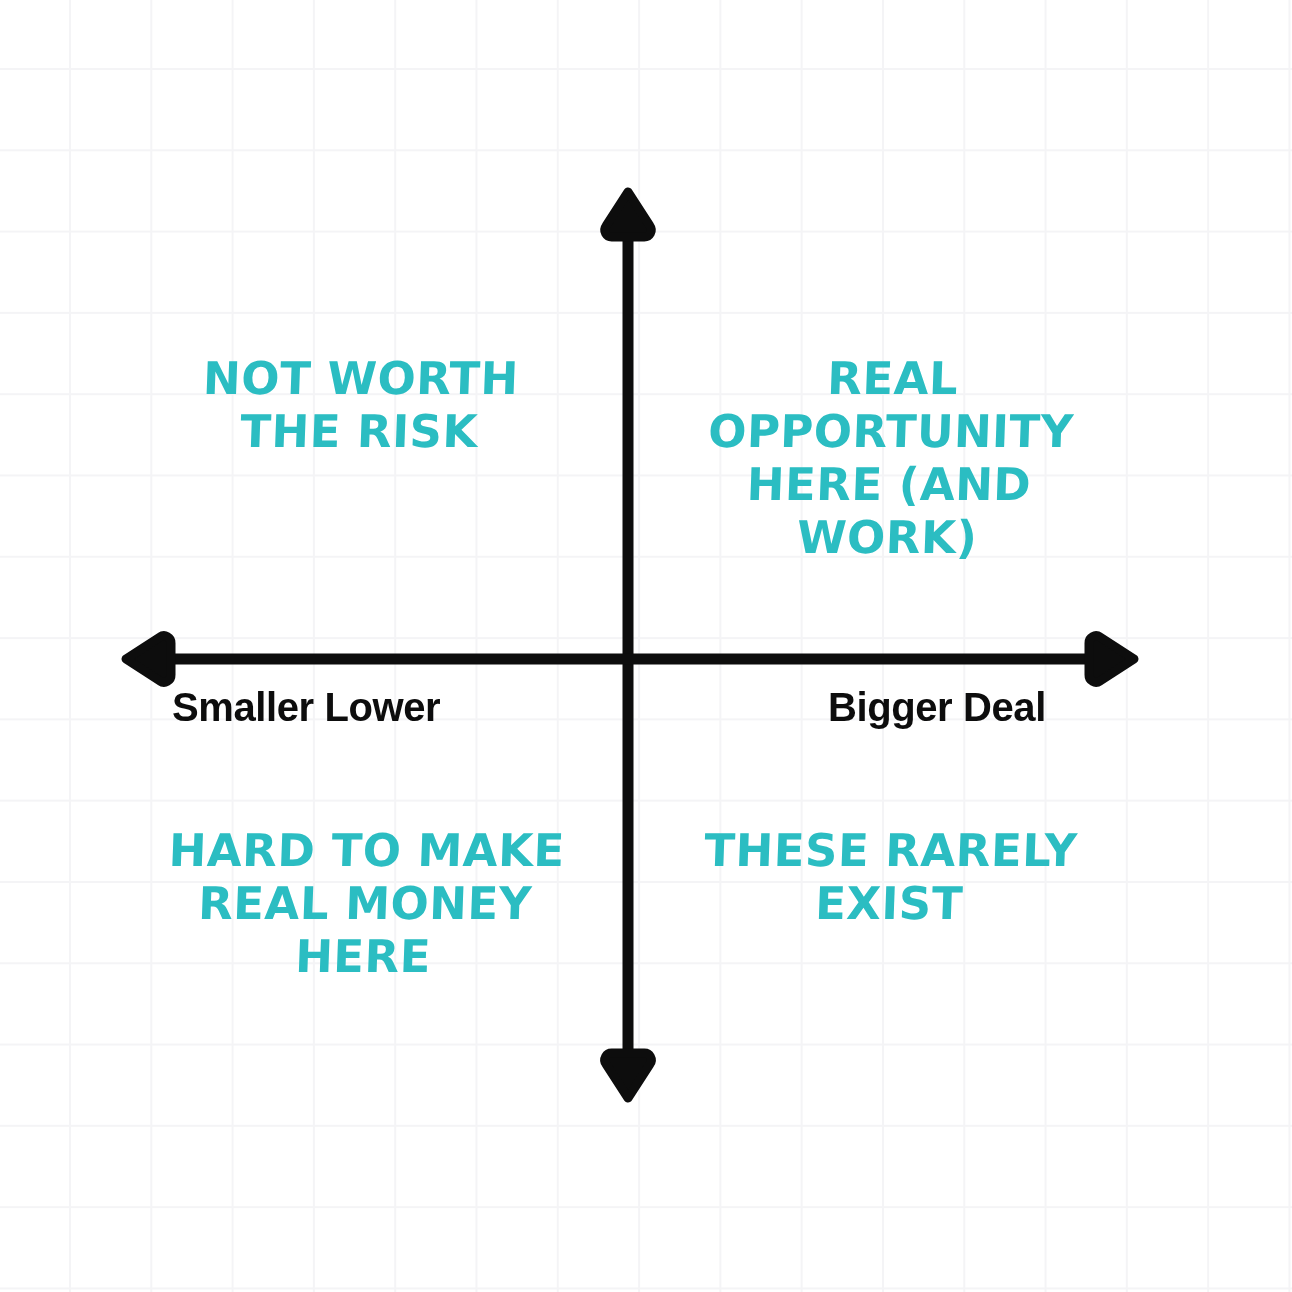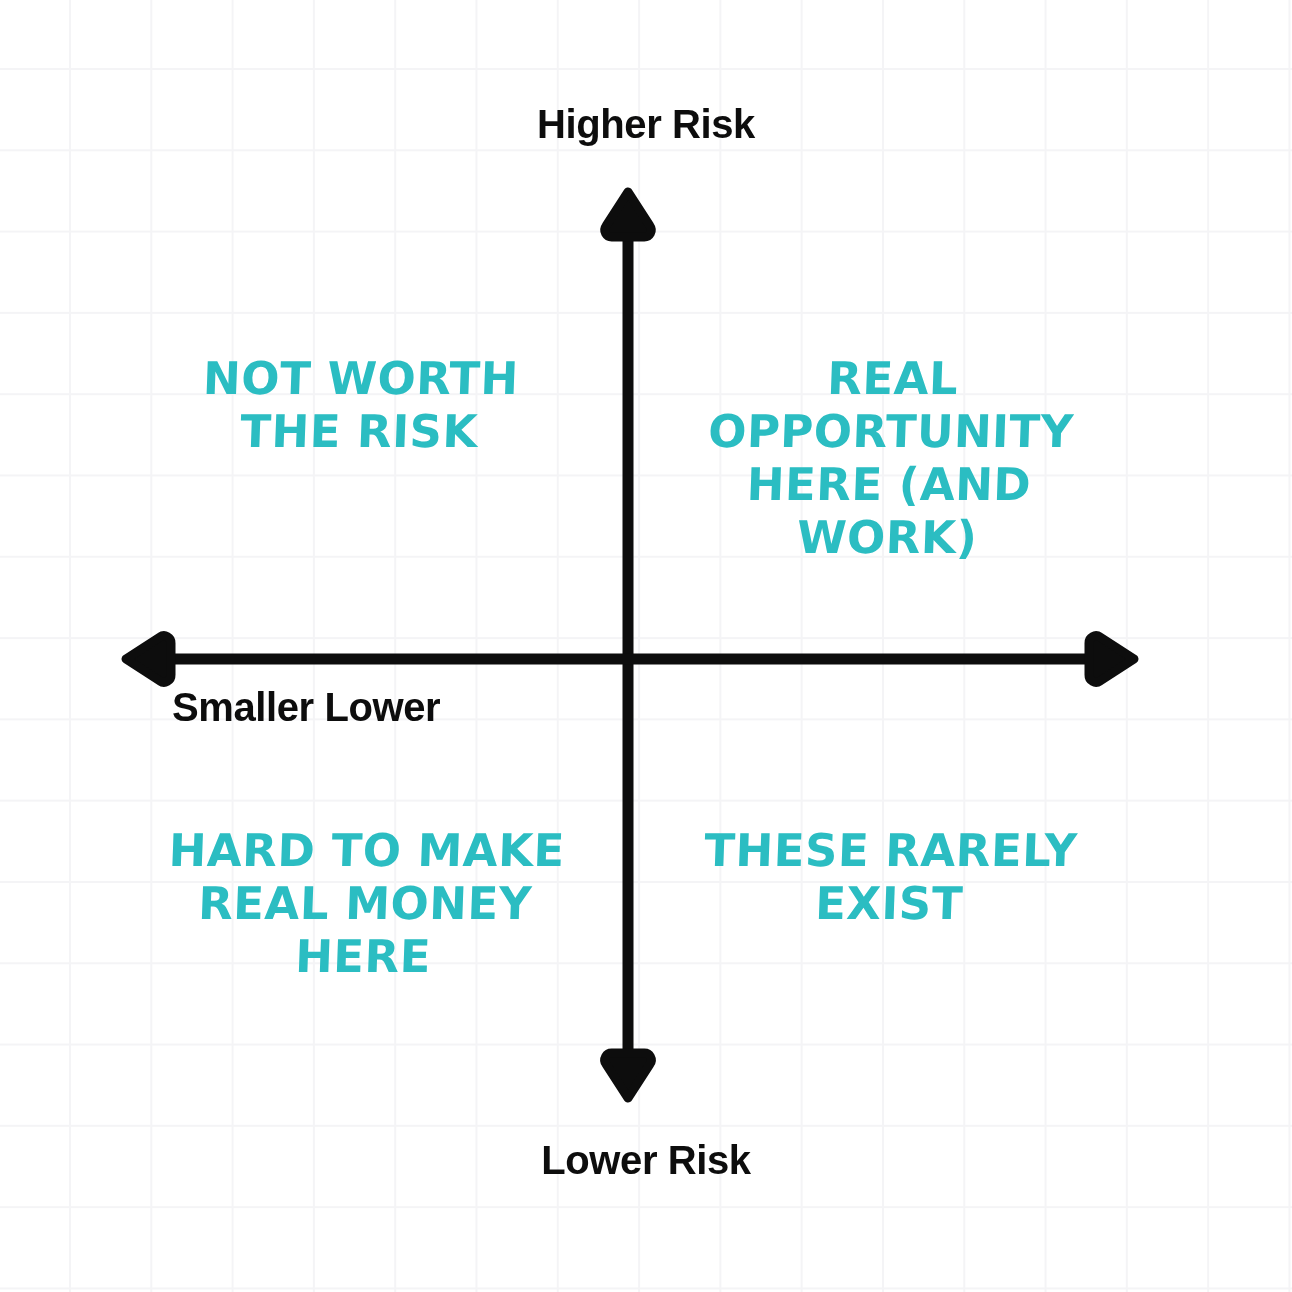--- a/index.html
+++ b/index.html
@@ -121,26 +121,25 @@
 
     <path d="M 628 192 L 650 226 A 7 7 0 0 1 644 237 L 612 237 A 7 7 0 0 1 606 226 Z" fill="#0d0d0d" stroke="#0d0d0d" stroke-width="9" stroke-linejoin="round"></path>
 
     <path d="M 628 1098 L 650 1064 A 7 7 0 0 0 644 1053 L 612 1053 A 7 7 0 0 0 606 1064 Z" fill="#0d0d0d" stroke="#0d0d0d" stroke-width="9" stroke-linejoin="round"></path>
 
     <path d="M 126 659 L 160 637 A 7 7 0 0 1 171 643 L 171 675 A 7 7 0 0 1 160 681 Z" fill="#0d0d0d" stroke="#0d0d0d" stroke-width="9" stroke-linejoin="round"></path>
 
     <path d="M 1134 659 L 1100 637 A 7 7 0 0 0 1089 643 L 1089 675 A 7 7 0 0 0 1100 681 Z" fill="#0d0d0d" stroke="#0d0d0d" stroke-width="9" stroke-linejoin="round"></path>
   </svg>
 
-  <div class="axis-label" id="label-higher-risk">Higher Risk</div>
 
-  <div class="axis-label" id="label-lower-risk">Lower Risk</div>
 
   <div class="axis-label" id="label-smaller-deal">Smaller Lower</div>
 
+  <div class="axis-label" id="label-bigger-deal">Bigger Deal</div>
 
   <div class="quad" id="quad-top-left">NOT WORTH
 THE RISK</div>
 
   <div class="quad" id="quad-top-right">REAL OPPORTUNITY
 HERE (AND WORK)</div>
 
   <div class="quad" id="quad-bottom-left">HARD TO MAKE
 REAL MONEY HERE</div>
 

